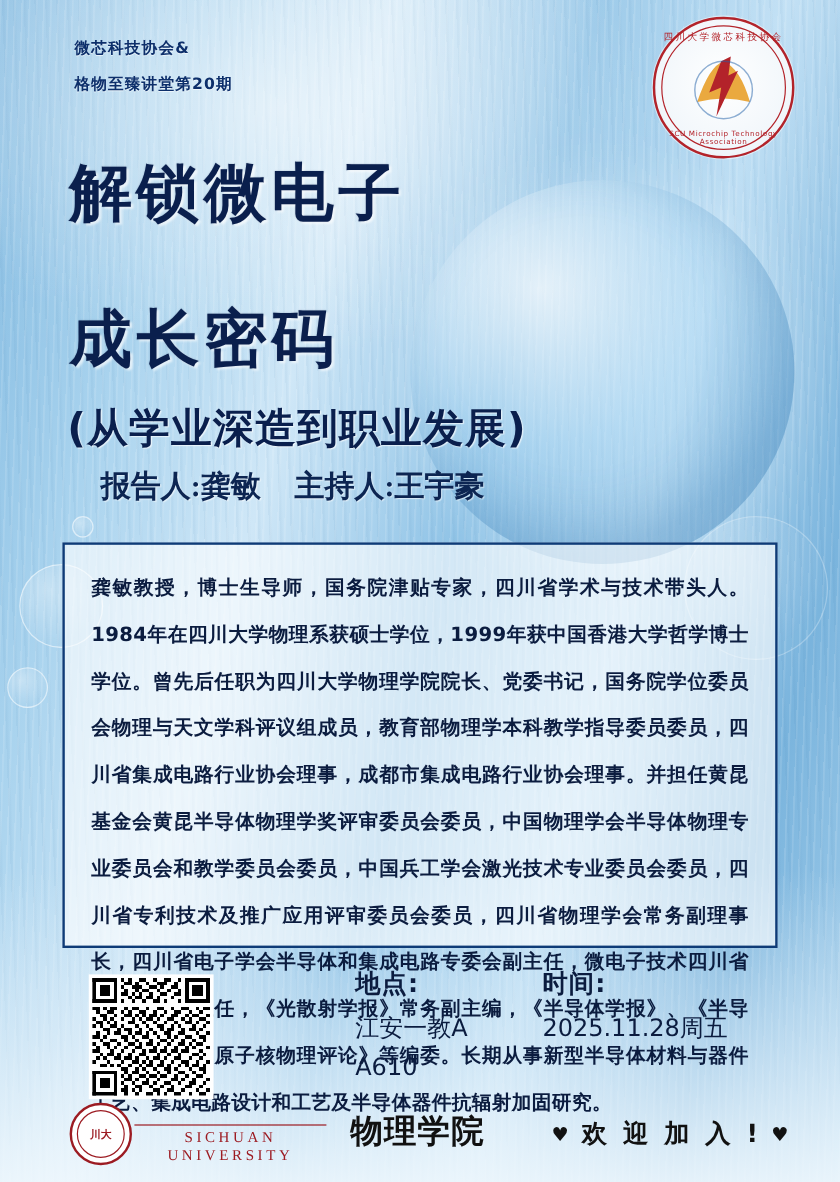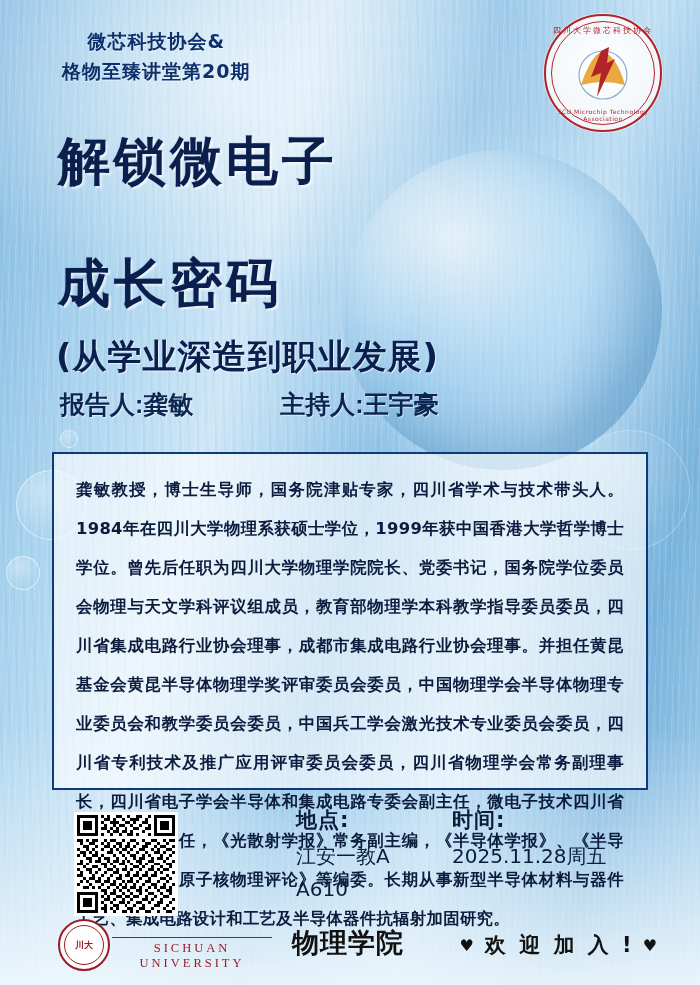--- a/index.html
+++ b/index.html
@@ -62,26 +62,25 @@
   .bg-bottom-wash {
     position: absolute; left: 0; right: 0; bottom: 0; height: 260px;
     background: linear-gradient(180deg, rgba(255,255,255,0) 0%, rgba(228,241,250,0.55) 55%, rgba(240,248,253,0.9) 100%);
   }
 
   
   .org-lines {
     position: absolute; left: 62px; top: 26px;
     font-family: "DejaVu Sans", sans-serif;
     font-weight: bold;
-    font-size: 19px;
+    font-size: 13px;
     line-height: 30px;
     color: #0d2f6b;
     text-shadow: 0 1px 0 rgba(255,255,255,0.6);
     letter-spacing: 1px;
-    text-align: center;
   }
 
   
   .seal {
     position: absolute; right: 38px; top: 14px;
     width: 118px; height: 118px; border-radius: 50%;
     border: 2px solid #b3232a;
     background: radial-gradient(circle at 50% 45%, #ffffff 0%, #f2f7fb 65%, #e6eef6 100%);
     box-shadow: 0 0 0 1px rgba(255,255,255,0.5);
   }
@@ -117,25 +116,25 @@
   .title-sub {
     position: absolute; left: 56px; top: 334px;
     font-family: "DejaVu Sans", sans-serif;
     font-weight: bold;
     font-size: 34px;
     color: #0a1f4d;
     letter-spacing: 1px;
     text-shadow: 1px 1px 1px rgba(255,255,255,0.7);
   }
   .speaker-row {
-    position: absolute; left: 60px; top: 388px;
+    position: absolute; left: 84px; top: 388px;
     width: 560px;
     display: flex;
-    gap: 87px;
-    font-family: Liberation Sans, sans-serif;
+    gap: 28px;
+    font-family: Liberation Serif, serif;
     font-weight: bold;
     font-size: 25px;
     color: #0c2552;
     text-shadow: 1px 1px 1px rgba(255,255,255,0.6);
   }
 
   
   .bio-box {
     position: absolute; left: 52px; top: 452px;
     width: 596px; height: 338px;

